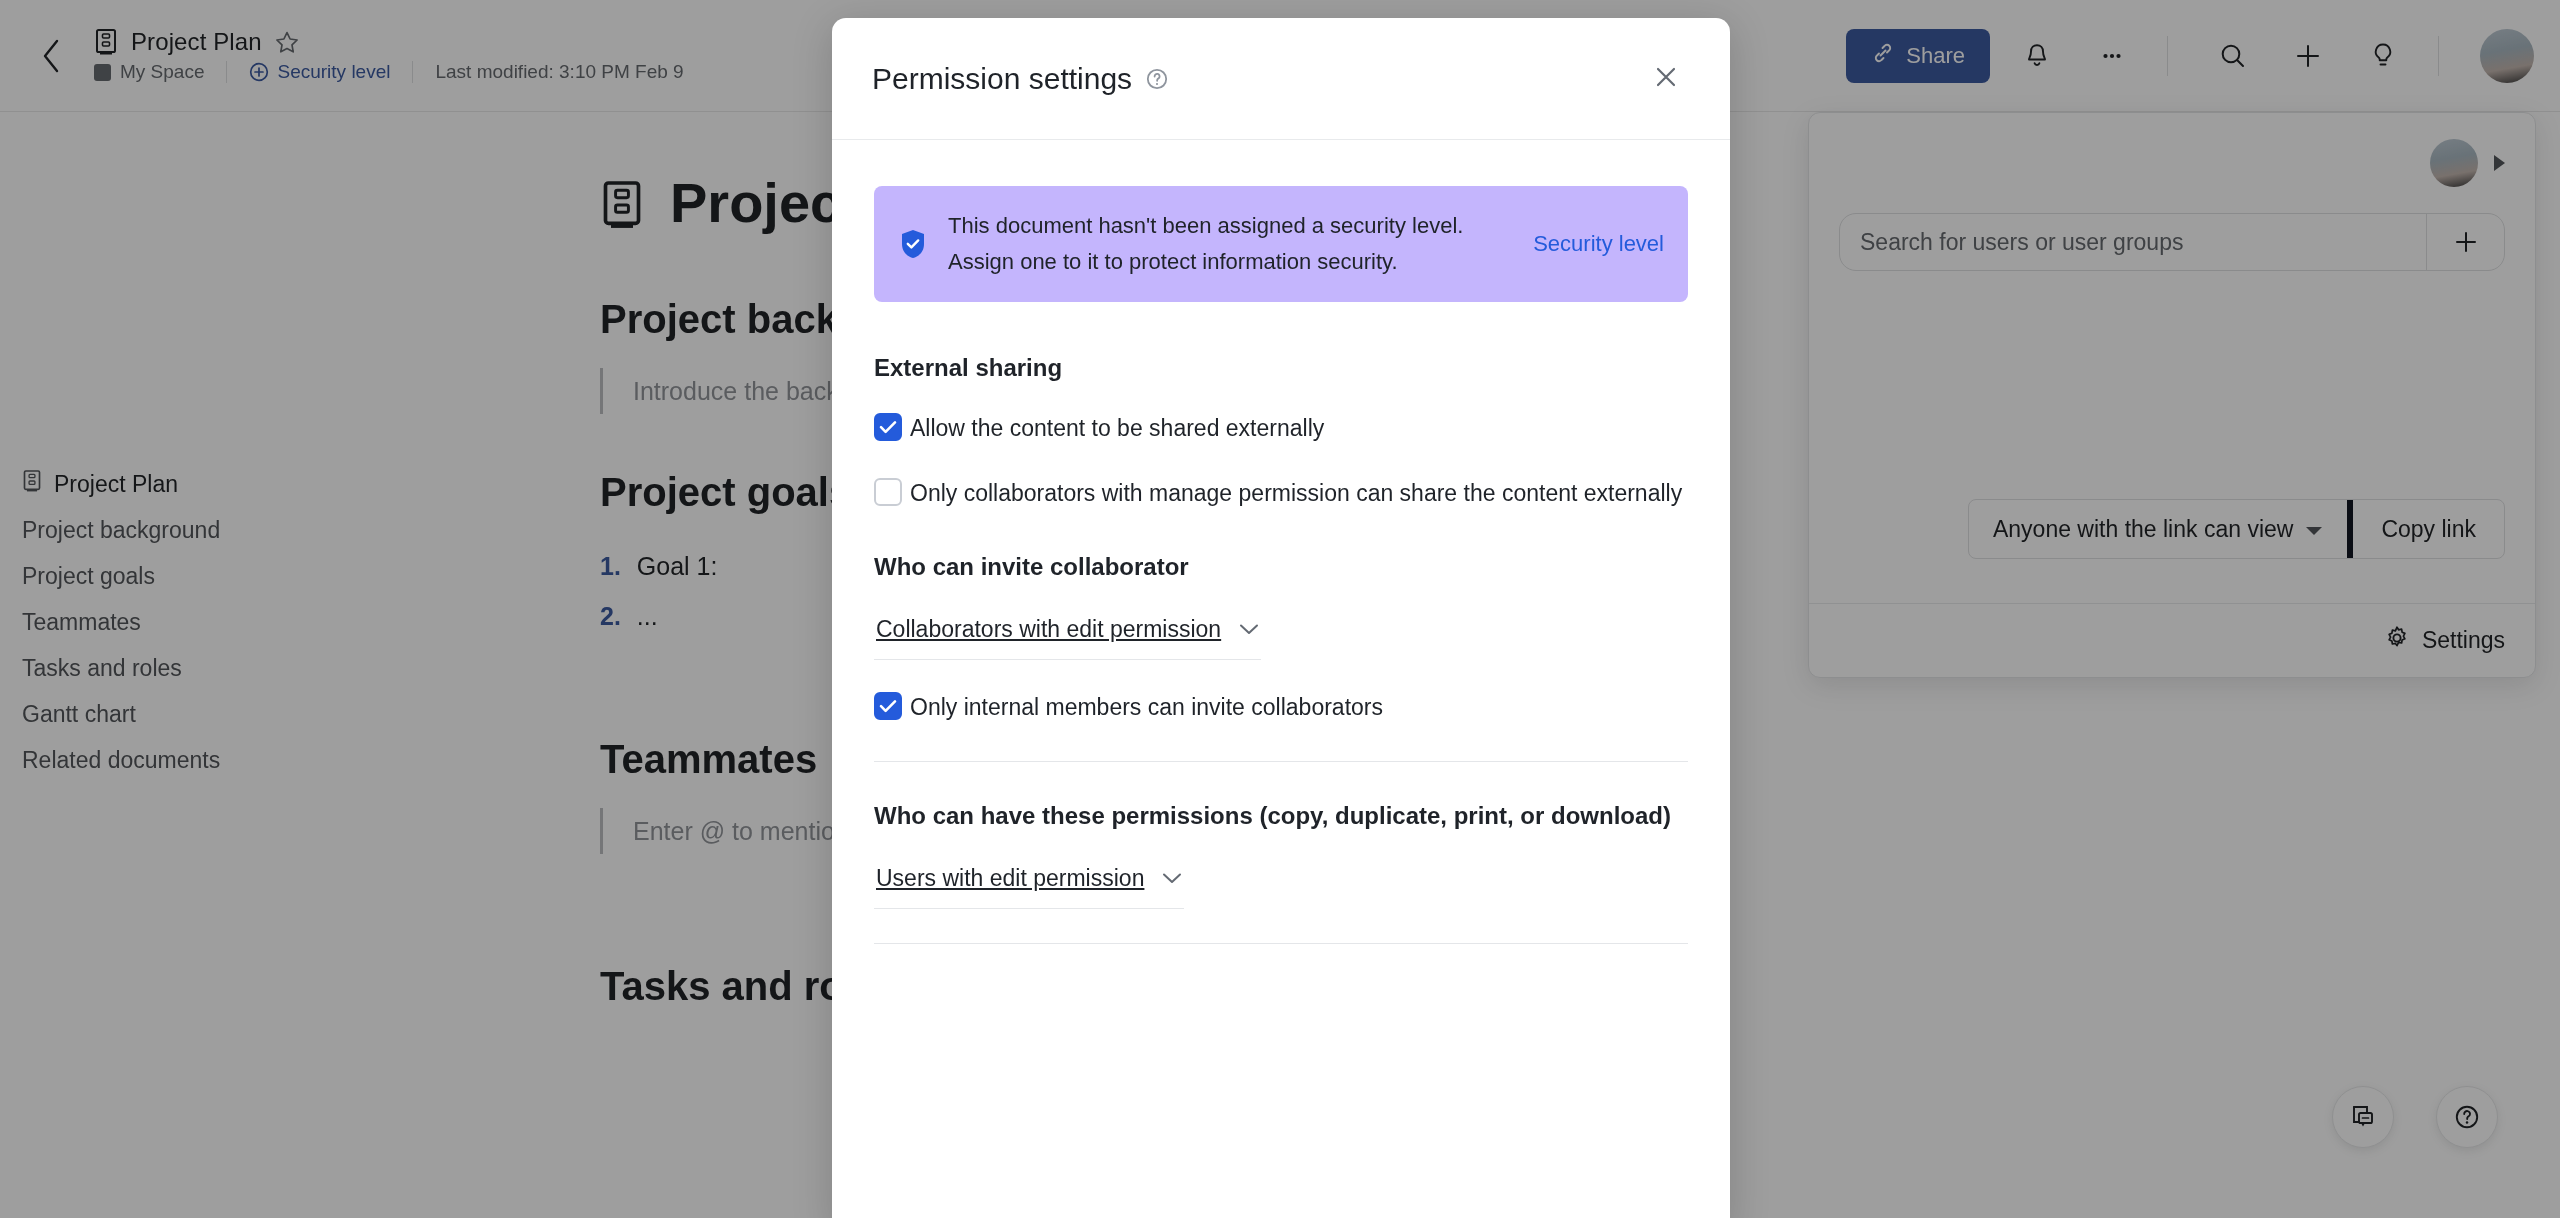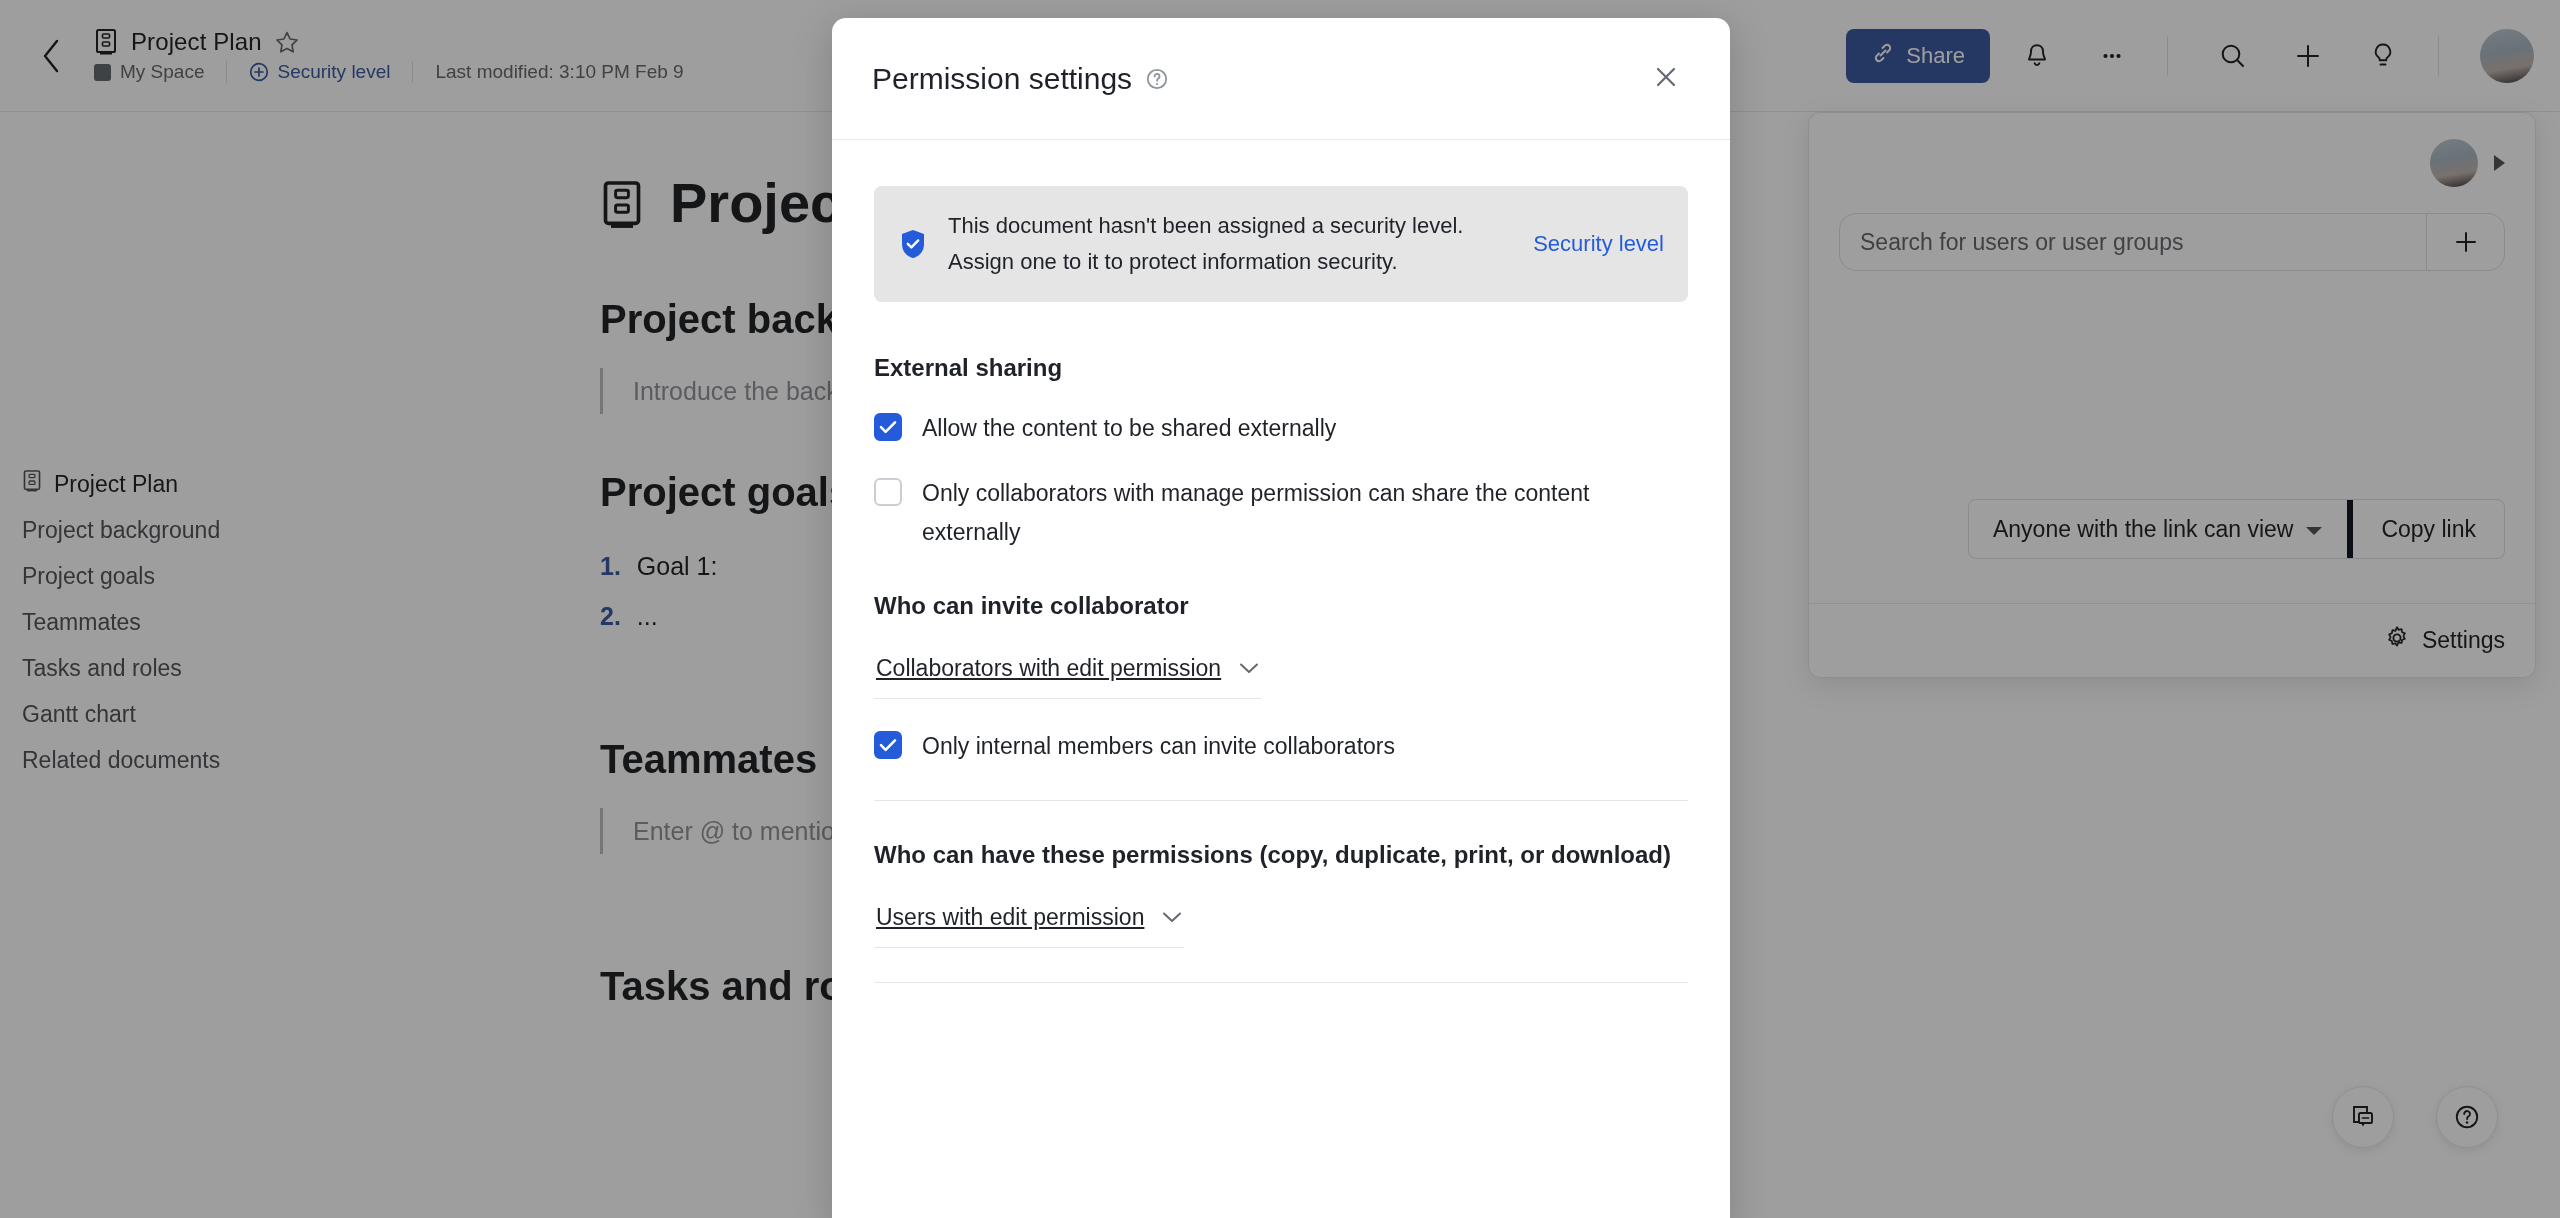--- a/index.html
+++ b/index.html
@@ -149,33 +149,33 @@
   .modal-help {
     margin-left: 12px; color: #8f959e; display: inline-flex; vertical-align: middle;
   }
   .modal-close {
     margin-left: auto; width: 48px; height: 48px; border-radius: 8px;
     display: flex; align-items: center; justify-content: center; color: #646a73;
   }
   .modal-body { padding: 46px 42px 0 42px; overflow: hidden; }
 
   .banner {
-    background: #e5e5e5; border-radius: 8px; padding: 22px 24px;
+    background: #c4b5fd; border-radius: 8px; padding: 22px 24px;
     display: flex; align-items: center; gap: 20px; margin-bottom: 46px;
   }
   .banner-icon { flex: 0 0 auto; display: flex; }
   .banner-text {
     flex: 1; font-size: 22px; line-height: 36px; color: #1f2329;
   }
   .banner-link { font-size: 22px; color: #245bdb; white-space: nowrap; }
 
   .sec-title {
     font-size: 24px; font-weight: 700; color: #1f2329; margin-bottom: 22px; line-height: 39px;
   }
-  .cb-row { display: flex; align-items: flex-start; gap: 20px; margin-bottom: 26px; }
+  .cb-row { display: flex; align-items: flex-start; gap: 8px; margin-bottom: 26px; }
   .cb {
     flex: 0 0 auto; width: 28px; height: 28px; border-radius: 6px; margin-top: 4px;
     border: 2px solid #c9cdd4; background: #fff;
     display: flex; align-items: center; justify-content: center;
   }
   .cb.checked { background: #245bdb; border-color: #245bdb; }
   .cb-label { font-size: 23px; color: #1f2329; line-height: 39px; }
 
   .section { margin-top: 34px; }
   .select {

